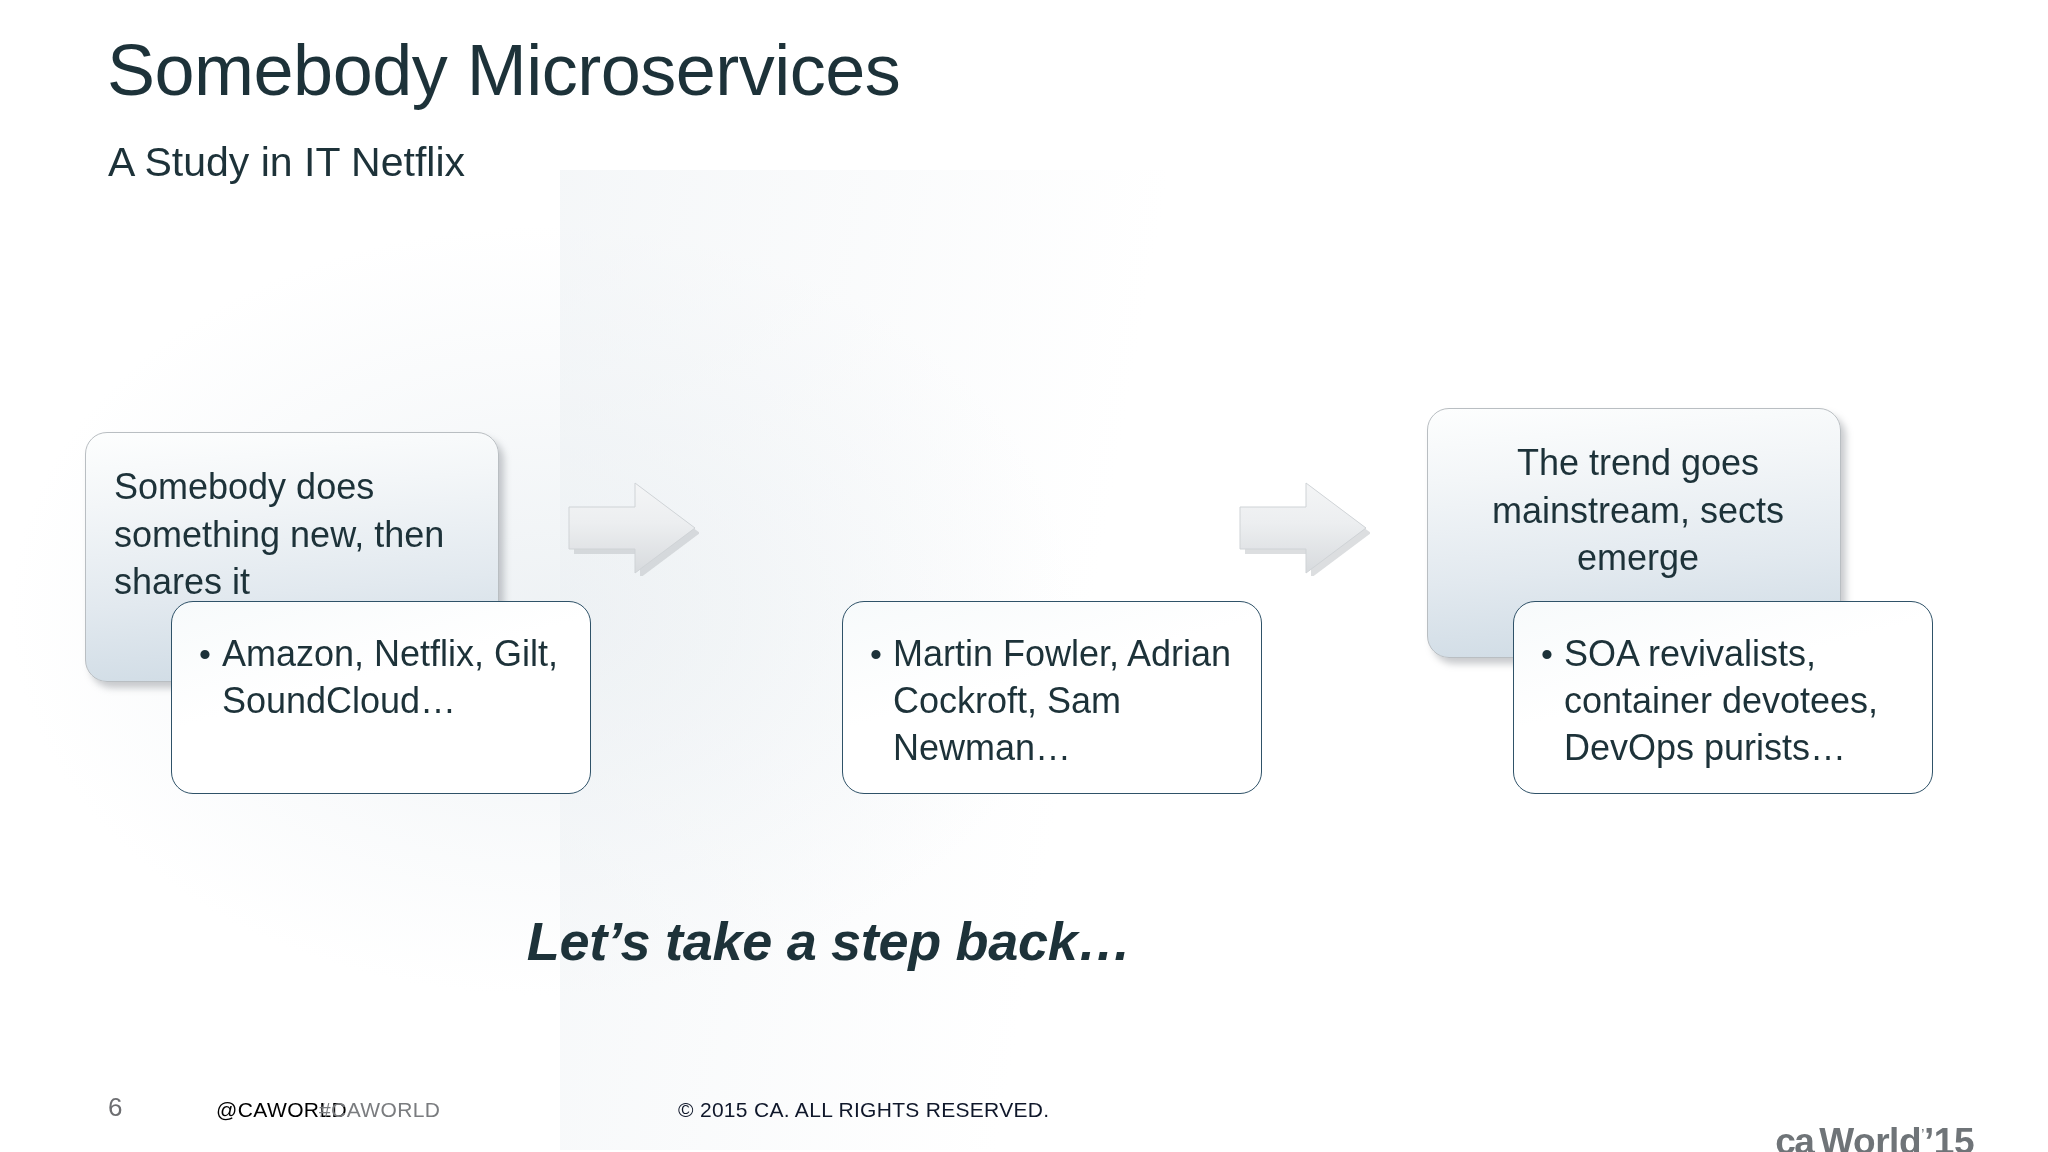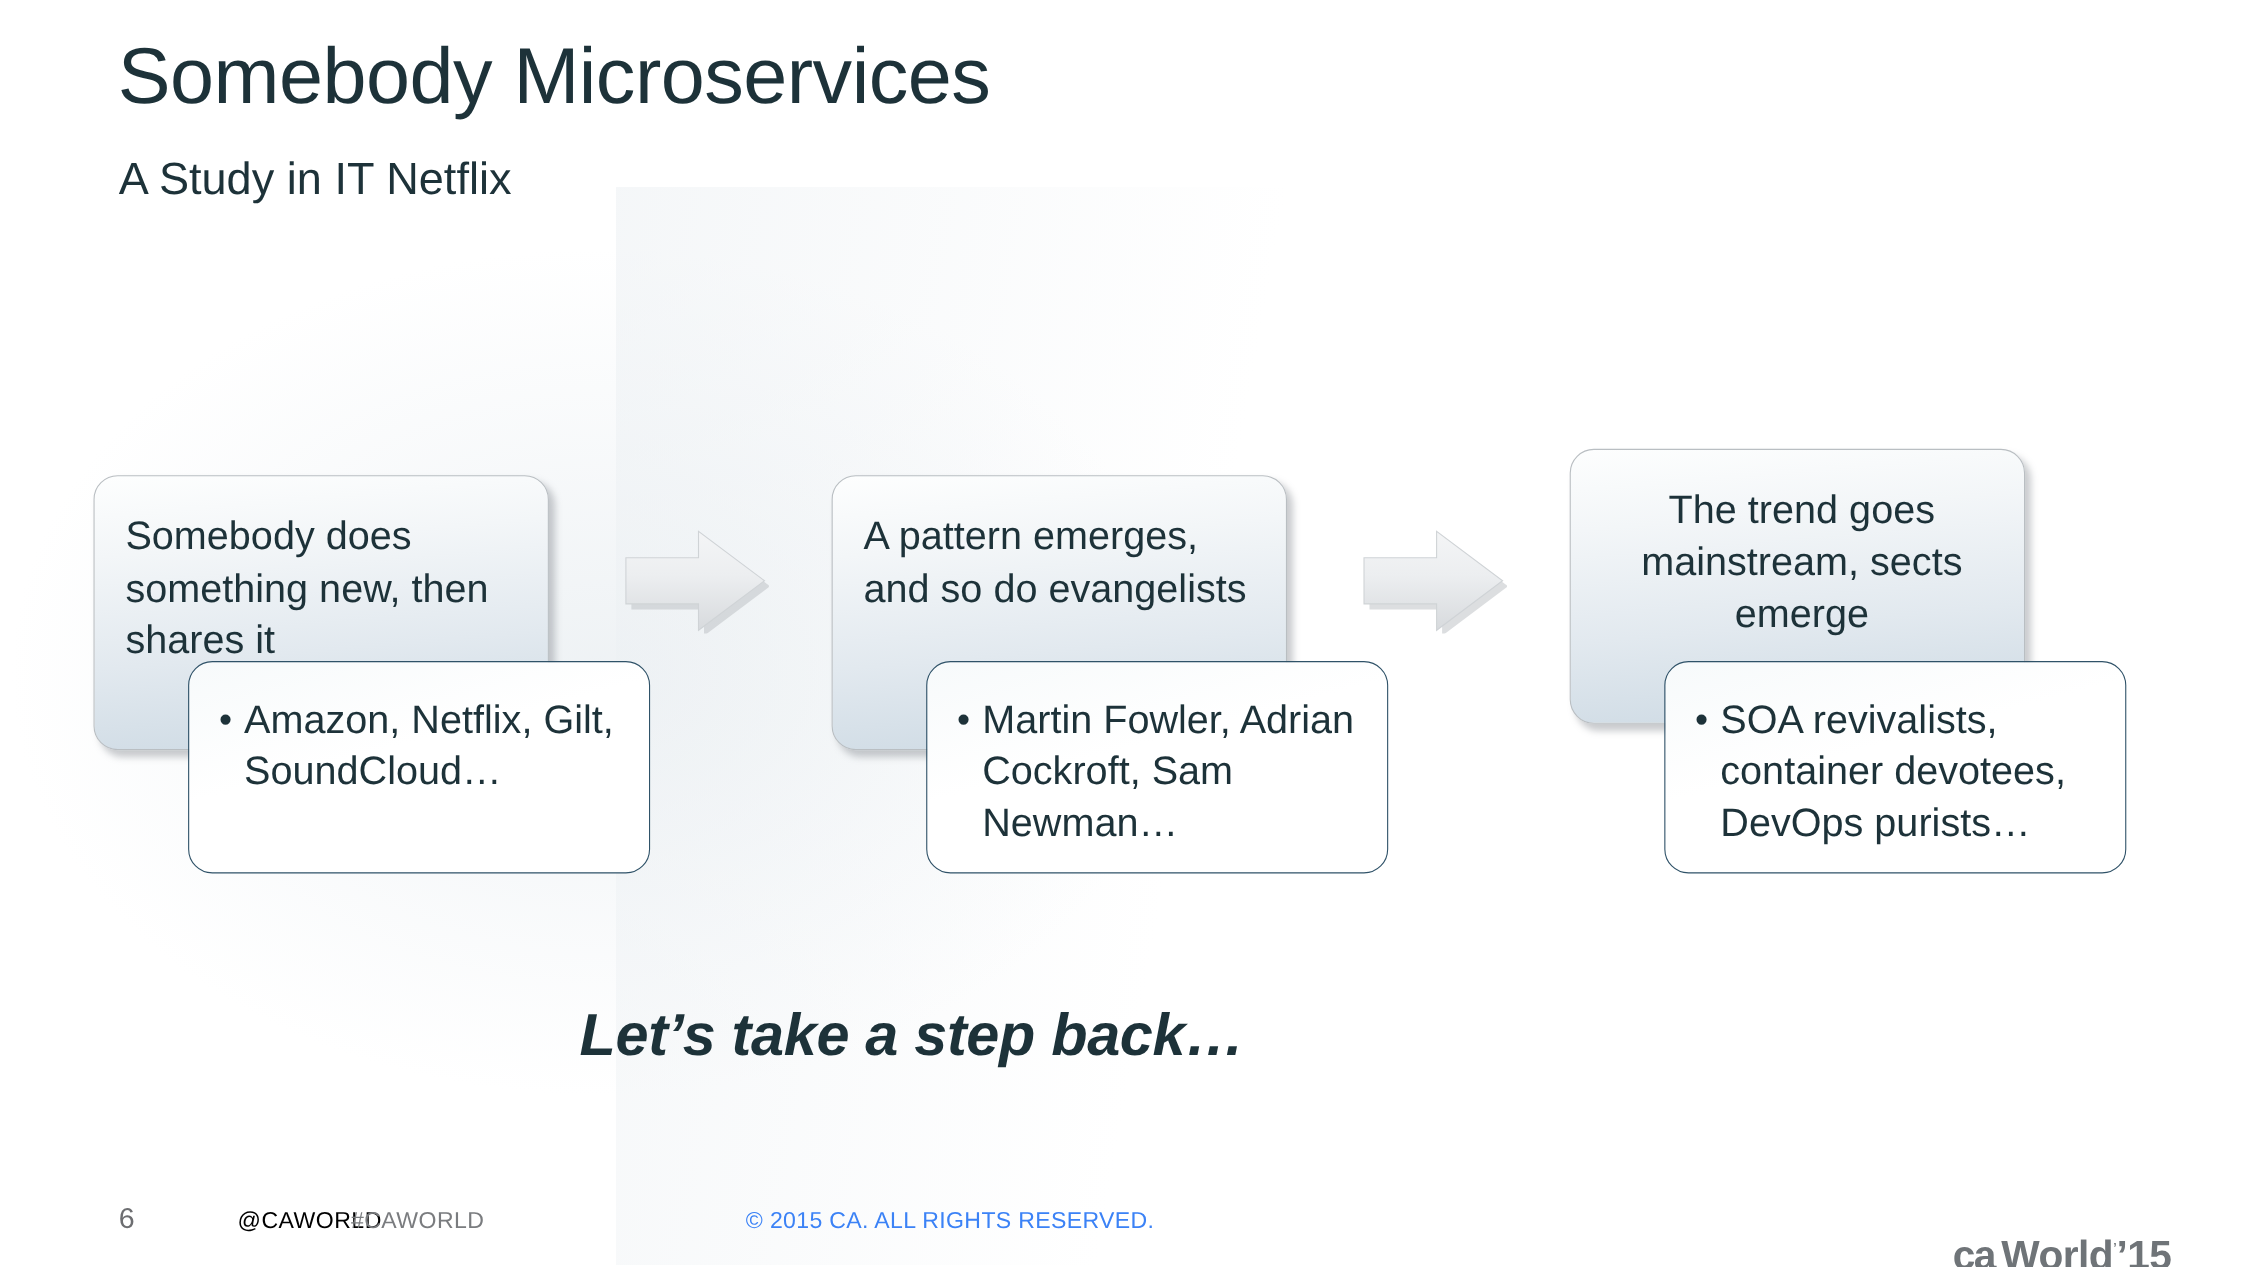--- a/index.html
+++ b/index.html
@@ -125,21 +125,21 @@
   .footer-handle{
     position:absolute;left:216px;top:1098px;
     font-size:21px;letter-spacing:0.4px;color:#000000;
   }
   .footer-hash{
     position:absolute;left:319px;top:1098px;
     font-size:21px;letter-spacing:0.4px;color:#7a7c7f;
   }
   .footer-copy{
     position:absolute;left:678px;top:1098px;
-    font-size:21px;letter-spacing:0.3px;color:#3b82f6;
+    font-size:21px;letter-spacing:0.3px;color:#0f172a;
   }
   .logo{
     position:absolute;right:74px;top:1077px;
     font-size:37px;
     color:#6f7478;
     letter-spacing:-0.5px;
     white-space:nowrap;
     margin-top:44px;
   }
   .logo .ca{font-weight:700;letter-spacing:-1.5px;}
@@ -171,23 +171,20 @@
           <stop offset="100%" stop-color="#d7dadd"></stop>
         </linearGradient>
       </defs>
       <g transform="translate(4,3)">
         <path d="M0,24 L66,24 L66,0 L126,45 L66,90 L66,66 L0,66 Z" fill="#b9bdc1" opacity="0.5" transform="translate(5,5)"></path>
         <path d="M0,24 L66,24 L66,0 L126,45 L66,90 L66,66 L0,66 Z" fill="url(#agrad)" stroke="#cfd3d6" stroke-width="1"></path>
       </g>
     </svg>
   </div>
 
-  <div class="pbox" id="pbox2">
-    <div class="ptext">A pattern emerges, and so do evangelists</div>
-  </div>
 
   <div class="arrow" id="arrow2">
     <svg width="134" height="96" viewBox="0 0 134 96" xmlns="http://www.w3.org/2000/svg">
       <g transform="translate(4,3)">
         <path d="M0,24 L66,24 L66,0 L126,45 L66,90 L66,66 L0,66 Z" fill="#b9bdc1" opacity="0.5" transform="translate(5,5)"></path>
         <path d="M0,24 L66,24 L66,0 L126,45 L66,90 L66,66 L0,66 Z" fill="url(#agrad)" stroke="#cfd3d6" stroke-width="1"></path>
       </g>
     </svg>
   </div>
 

